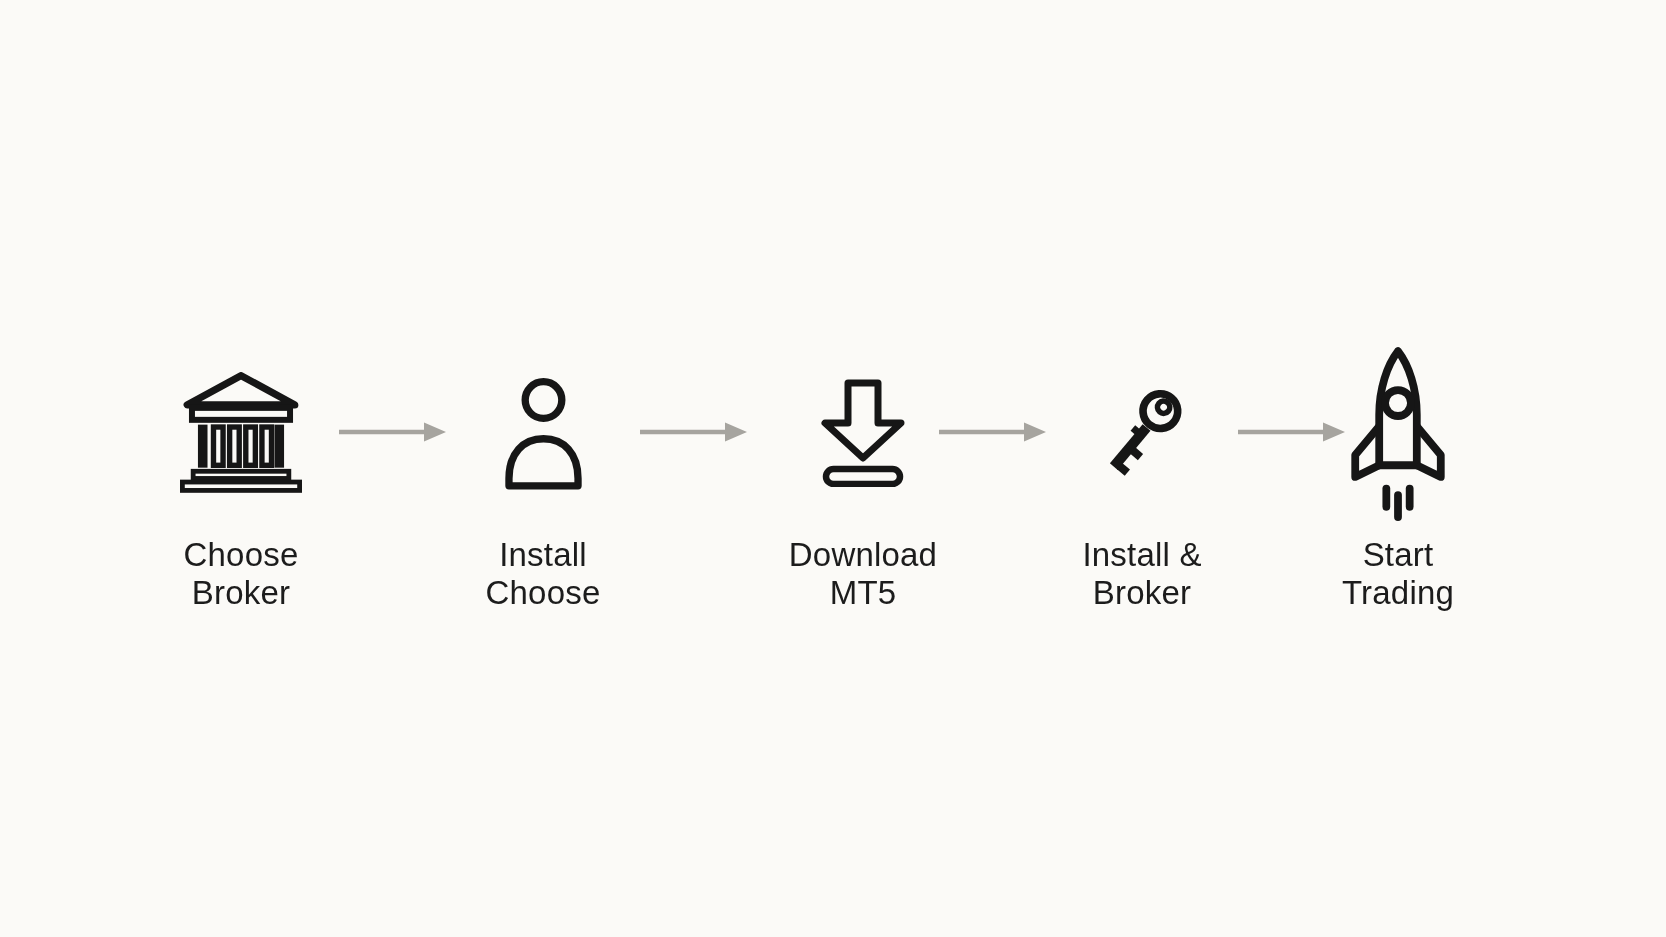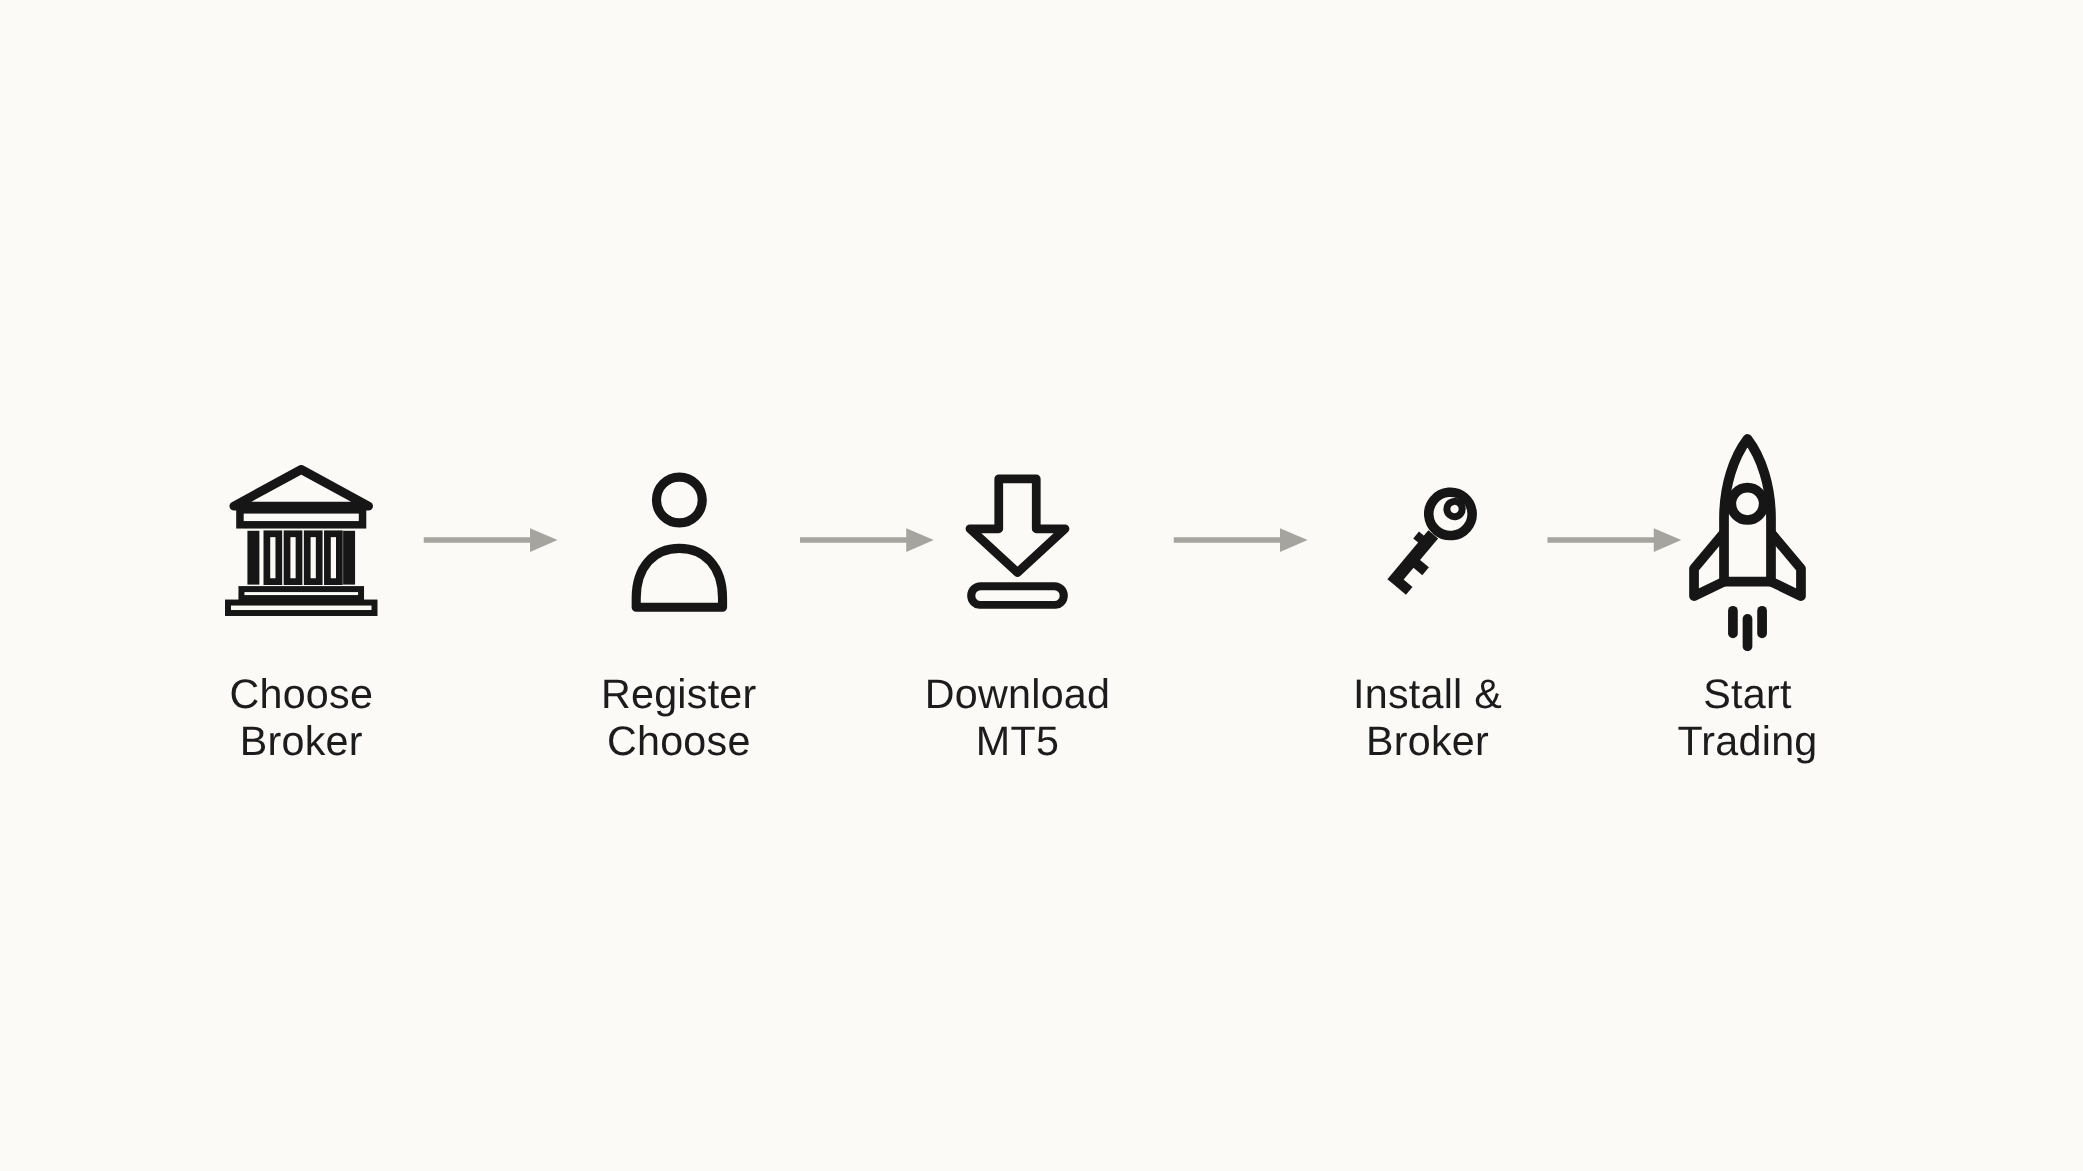--- a/index.html
+++ b/index.html
@@ -44,21 +44,21 @@
   .flow-arrow {
     position: absolute;
     top: 419px;
     width: 110px;
     height: 26px;
     color: var(--arrow, #a6a49f);
   }
   
   .step-1 { left: 111px; }
   .step-2 { left: 413px; }
-  .step-3 { left: 684px; }
+  .step-3 { left: 733px; }
   .step-4 { left: 1012px; }
   .step-5 { left: 1268px; }
   .arrow-1 { left: 337px; }
   .arrow-2 { left: 638px; }
   .arrow-3 { left: 937px; }
   .arrow-4 { left: 1236px; }
 </style>
 </head>
 <body>
 
@@ -95,21 +95,21 @@
   <div class="step step-2">
     <div class="icon-box">
       <span>
         <svg width="105" height="113" viewBox="0 0 100 108" fill="none" stroke="currentColor">
           <circle cx="50" cy="22" r="17.5" stroke-width="7"></circle>
           <path d="M17 104 L83 104 L83 97 C83 73 69.5 59 50 59 C30.5 59 17 73 17 97 Z" stroke-width="7" stroke-linejoin="round"></path>
         </svg>
       </span>
     </div>
     <div class="label">
-      <div>Register</div>
+      <div>Install</div>
       <div>Choose</div>
     </div>
   </div>
 
   <svg class="flow-arrow arrow-2" viewBox="0 0 110 26">
     <line x1="2" y1="13" x2="89" y2="13" stroke="currentColor" stroke-width="4.5"></line>
     <polygon points="87,3.5 109,13 87,22.5" fill="currentColor"></polygon>
   </svg>
 
   <div class="step step-3">

